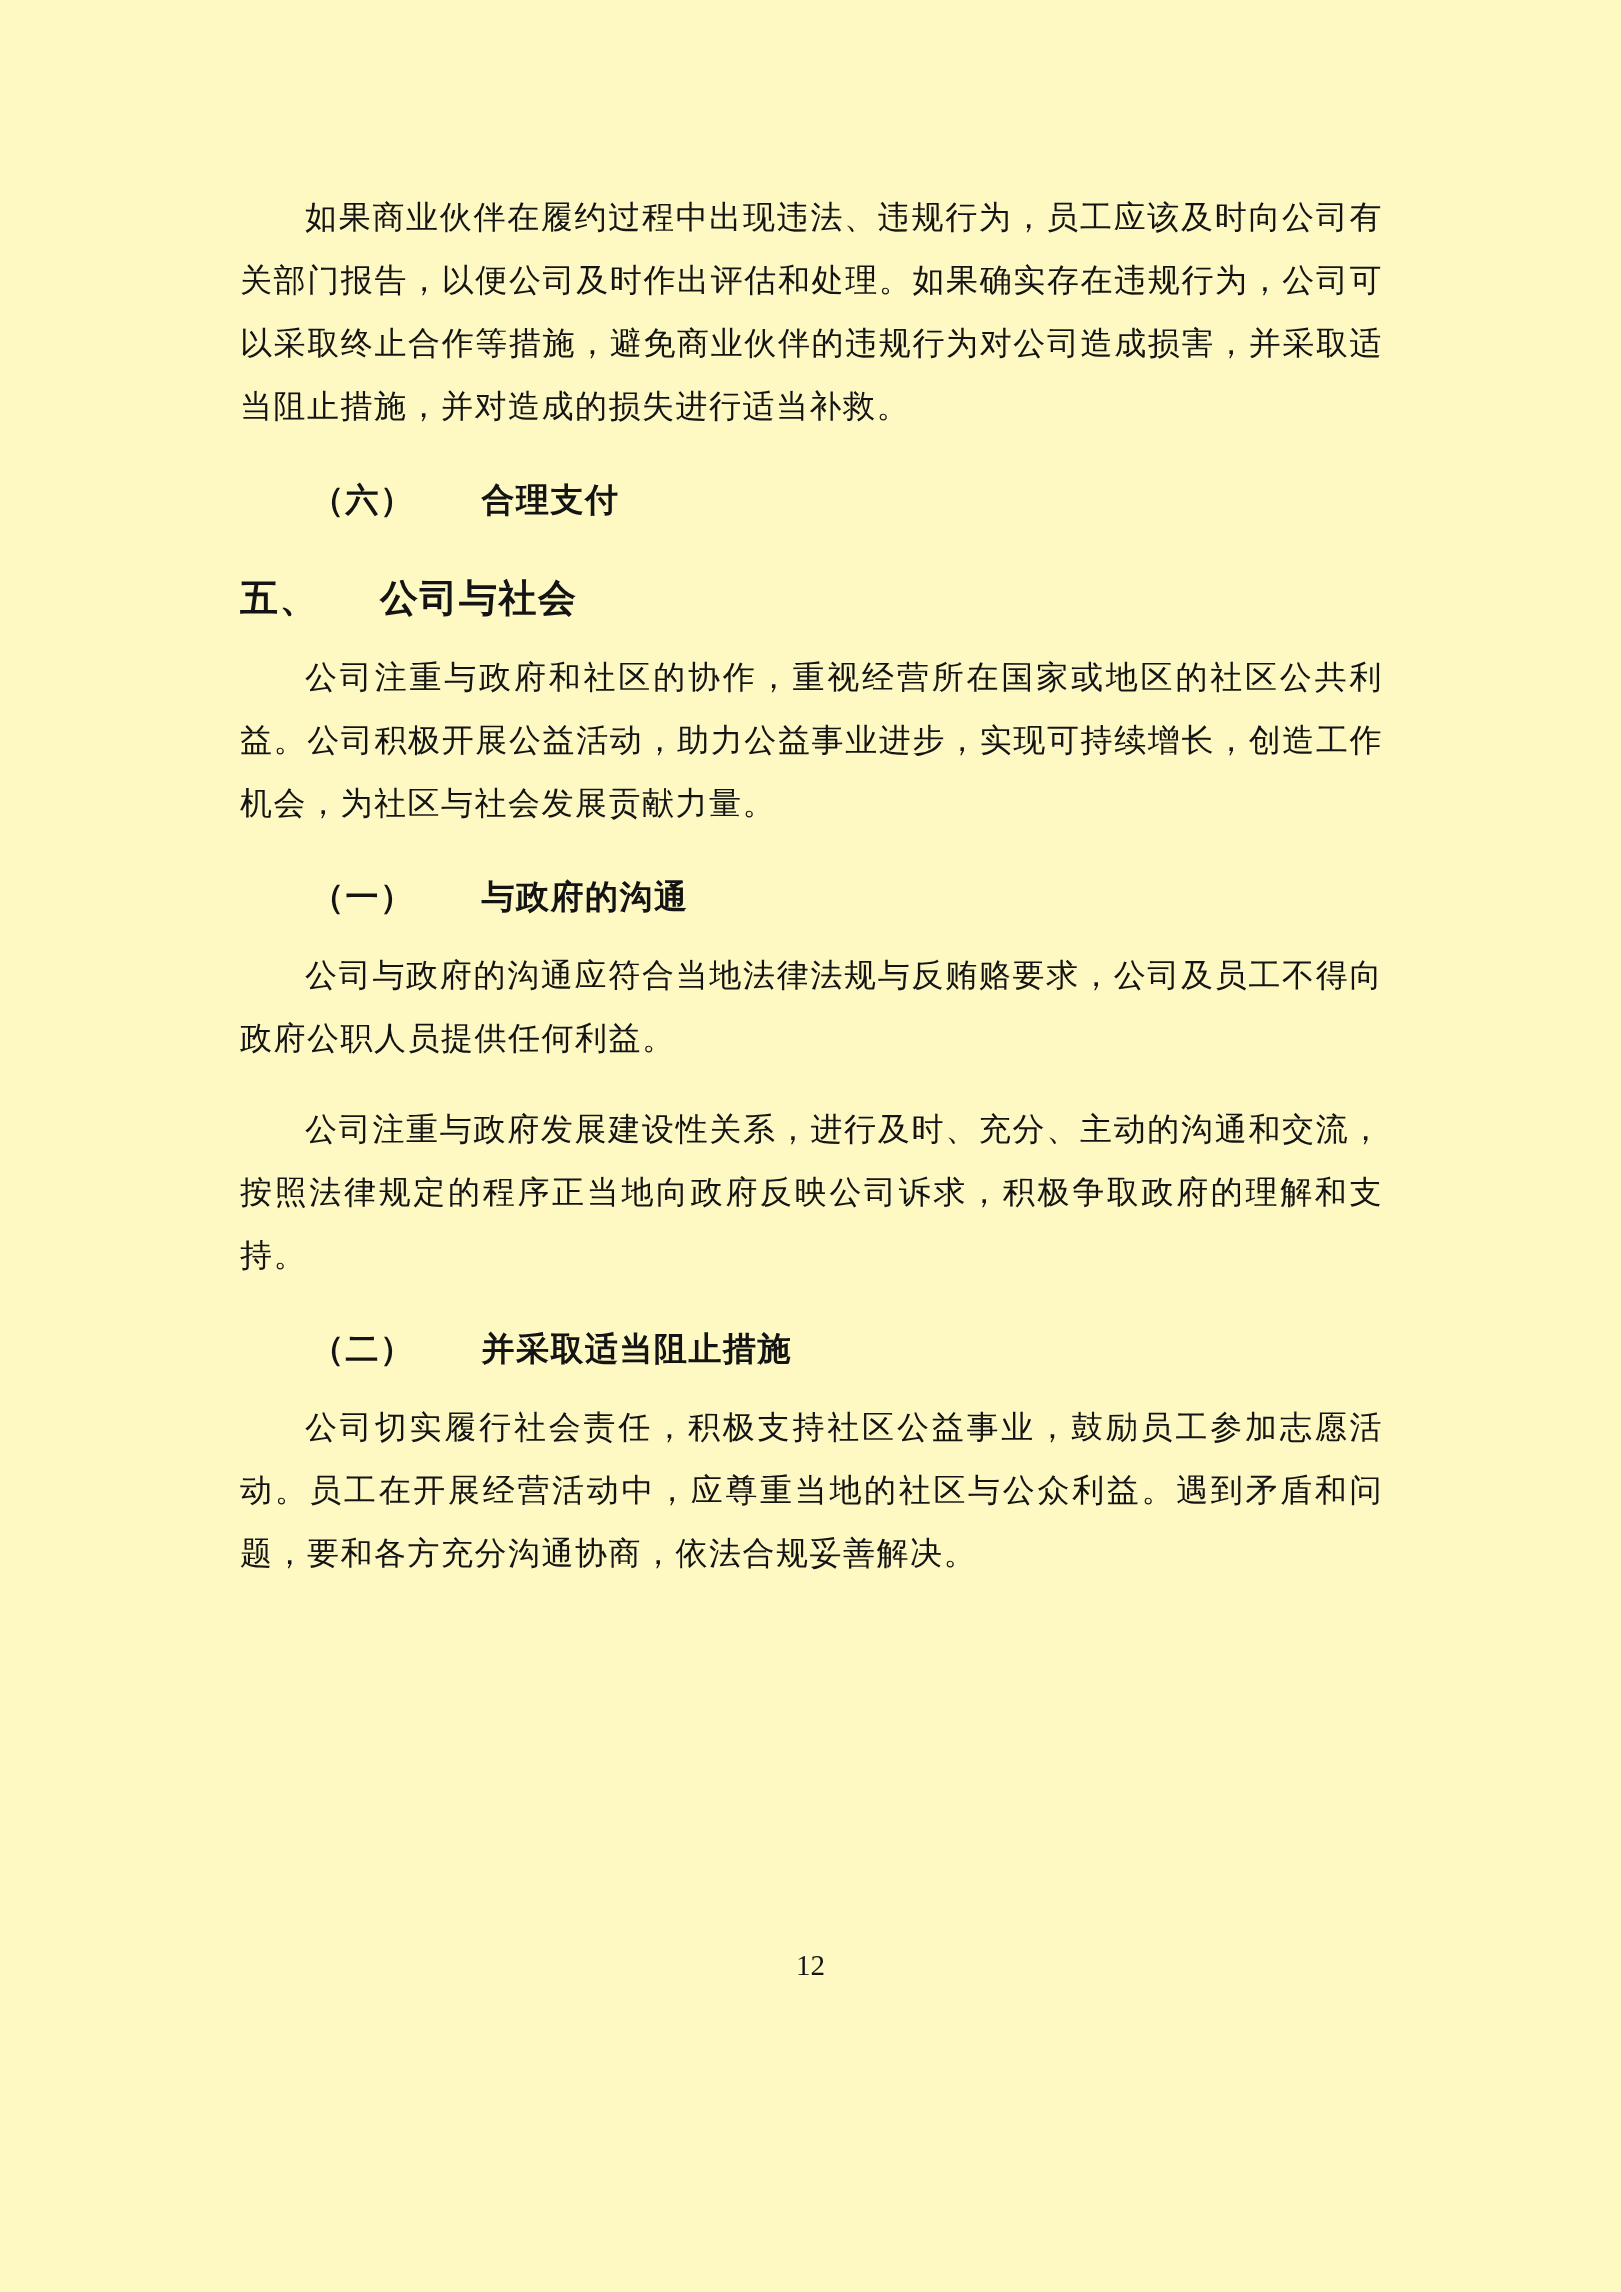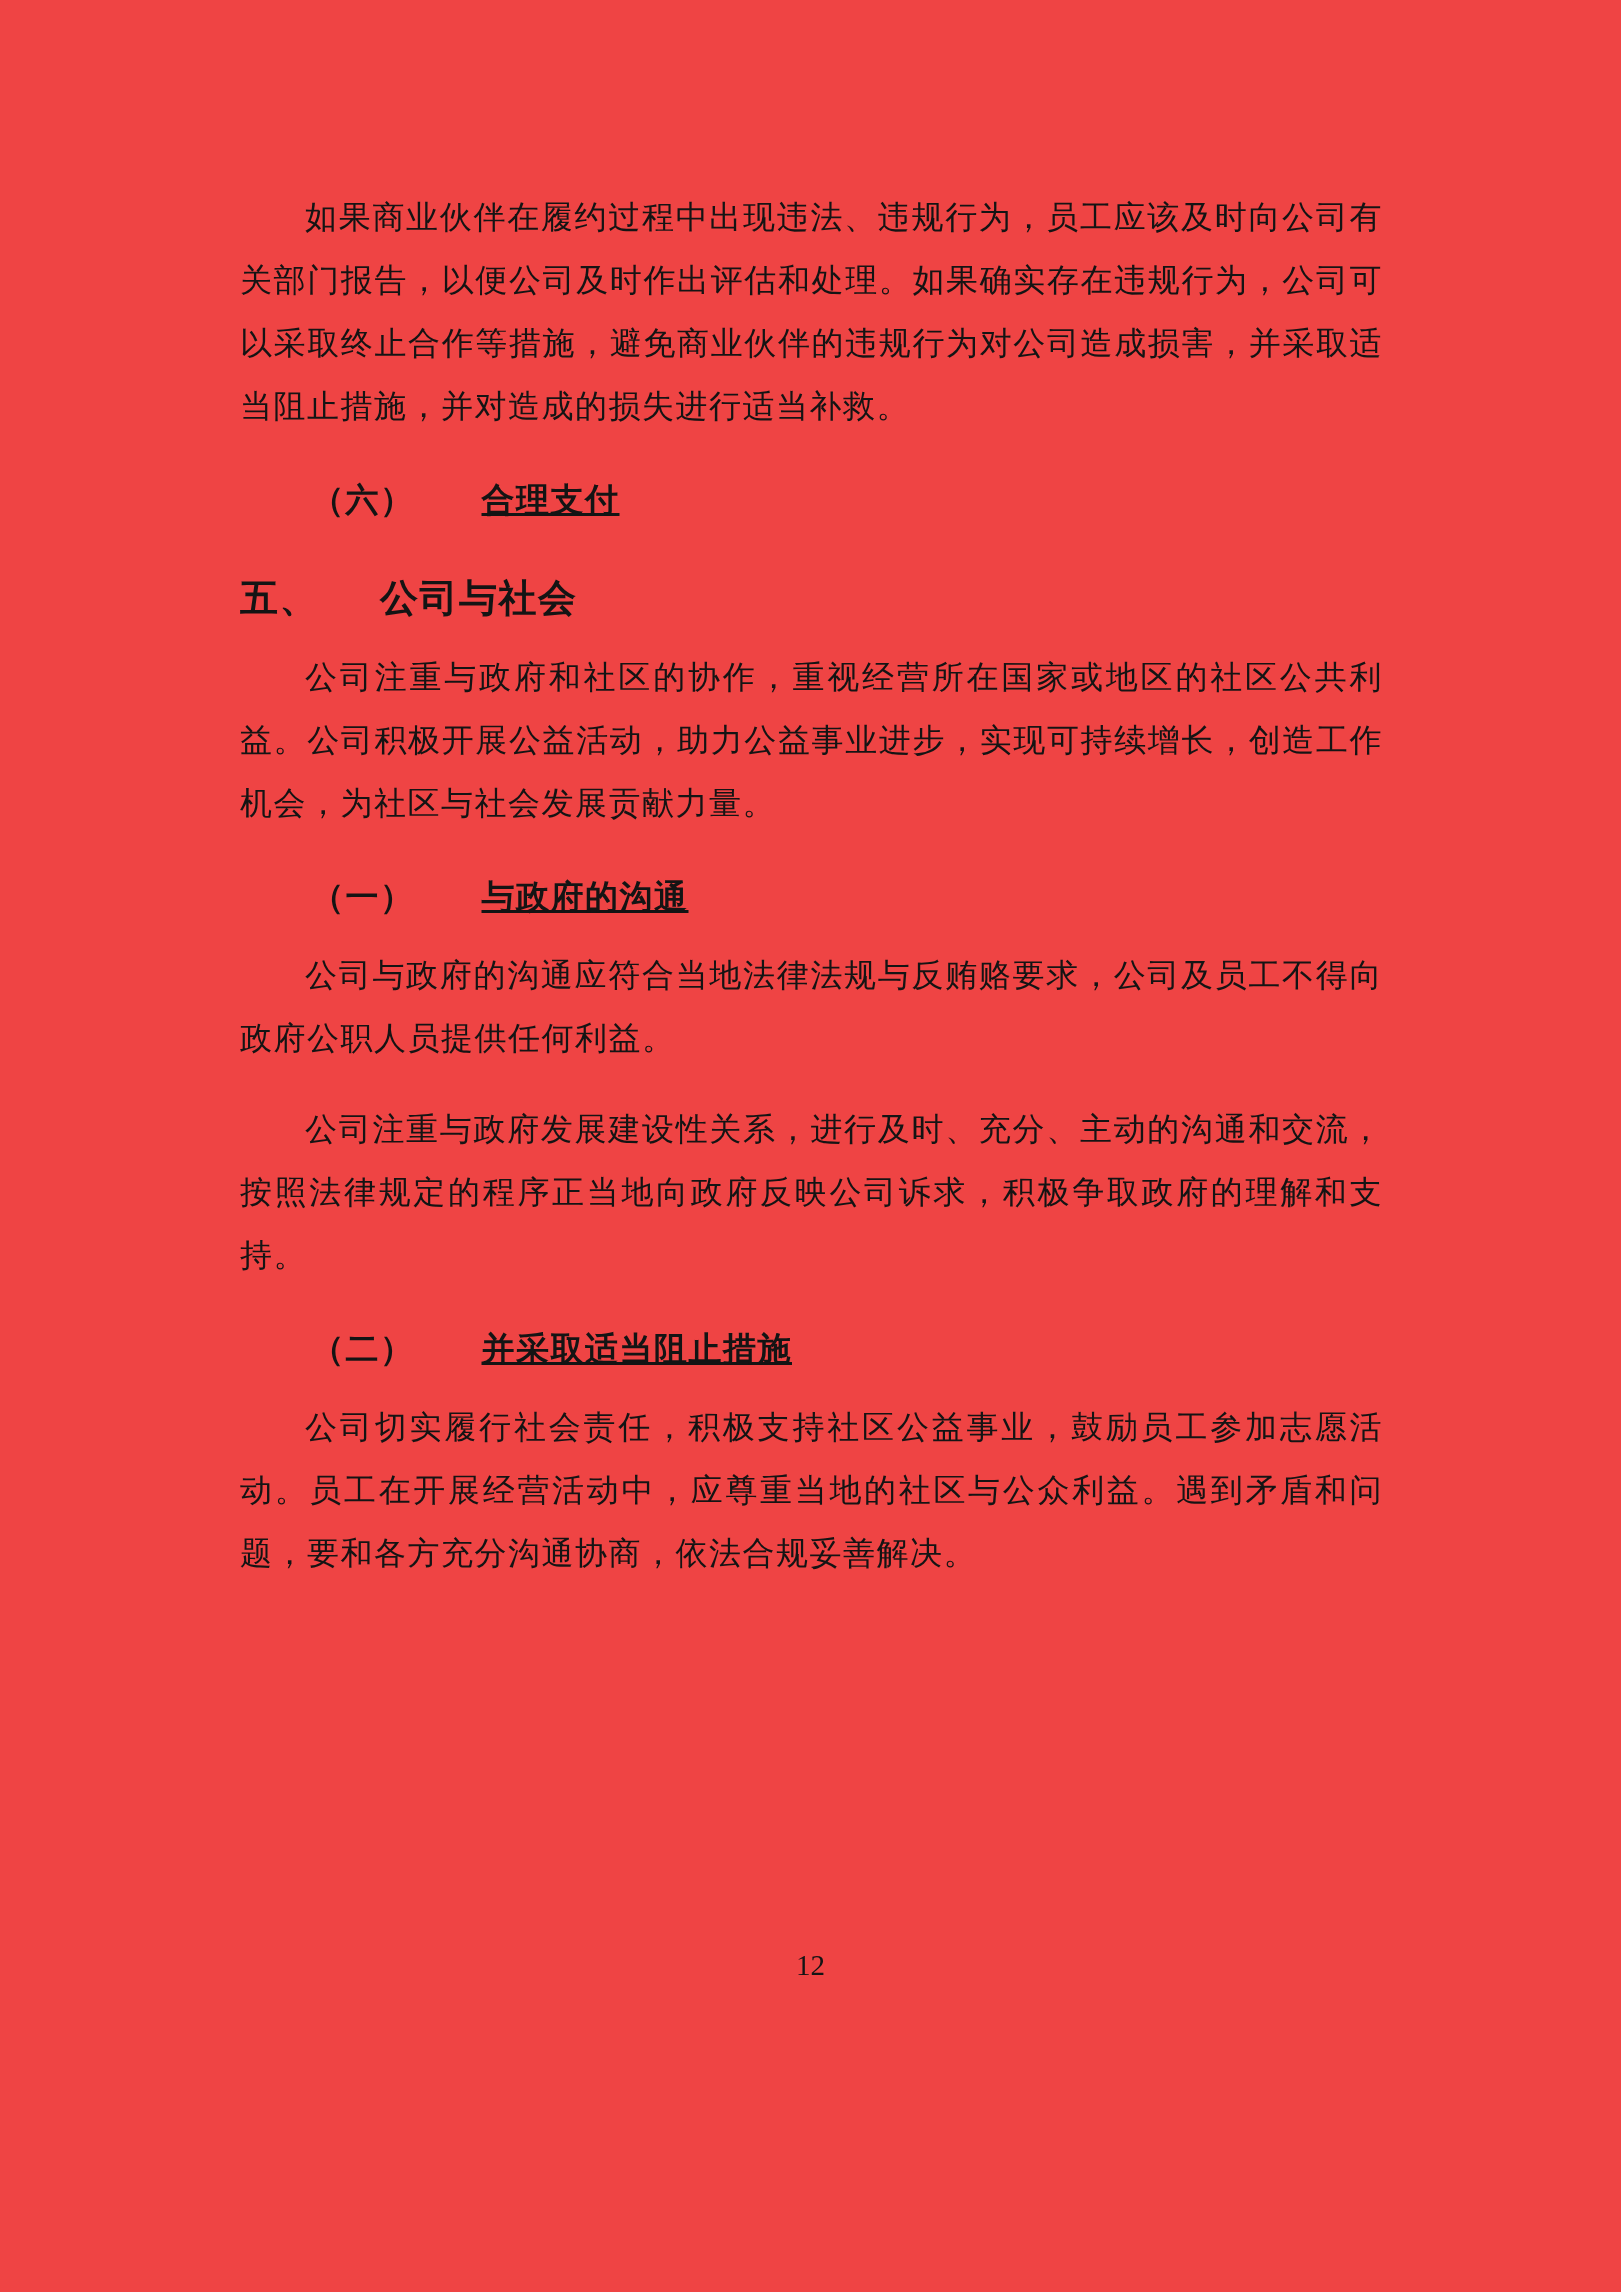--- a/index.html
+++ b/index.html
@@ -5,21 +5,21 @@
   html, body {
     margin: 0;
     padding: 0;
     background: #888;
   }
   .page {
     position: relative;
     width: 1621px;
     height: 2293px;
     margin: 0 auto;
-    background: #ef4444;
+    background: #fef9c3;
     color: #141414;
     font-family: "Liberation Serif", "DejaVu Serif", serif;
     overflow: hidden;
   }
   .content {
     position: absolute;
     top: 186px;
     left: 240px;
     width: 1143px;
   }
@@ -38,21 +38,20 @@
   .heading {
     display: block;
     margin: 31px 0 15.7px 0;
     font-size: 33px;
     line-height: 63px;
     font-weight: bold;
     letter-spacing: 1.5px;
   }
   .heading.level-2 {
     padding-left: 71px;
-    text-decoration: underline;
   }
   .heading.level-1 {
     padding-left: 0;
     font-size: 38px;
     margin-top: 35px;
   }
   .heading .h-num {
     display: inline-block;
   }
   .heading.level-2 .h-num { margin-right: 67px; }

